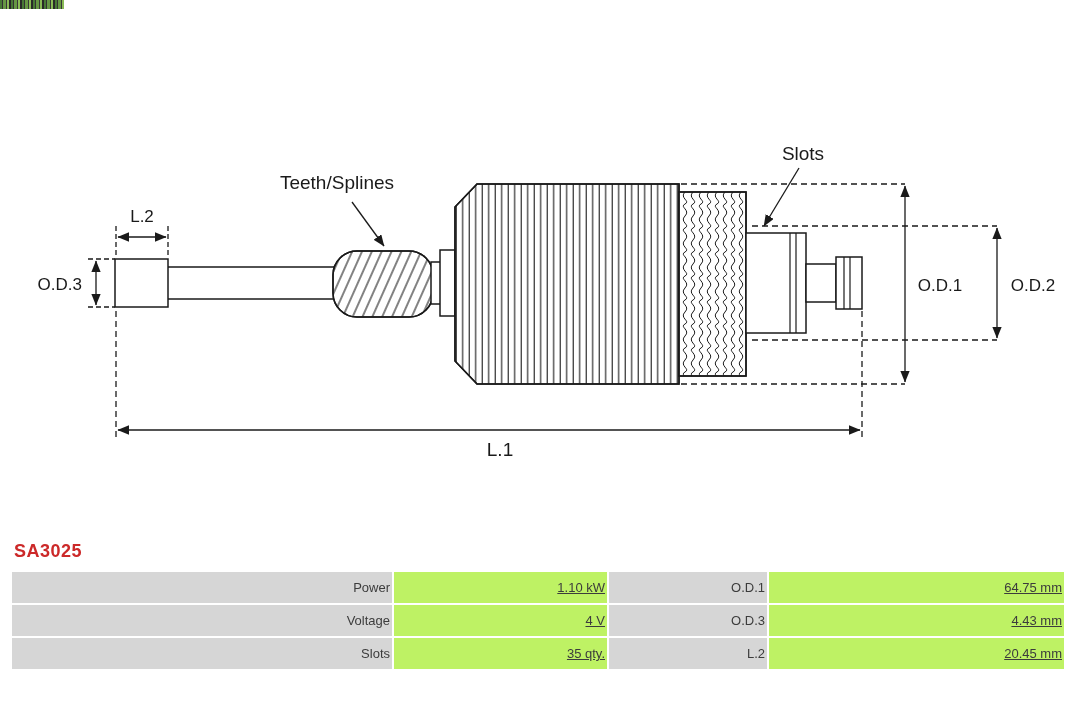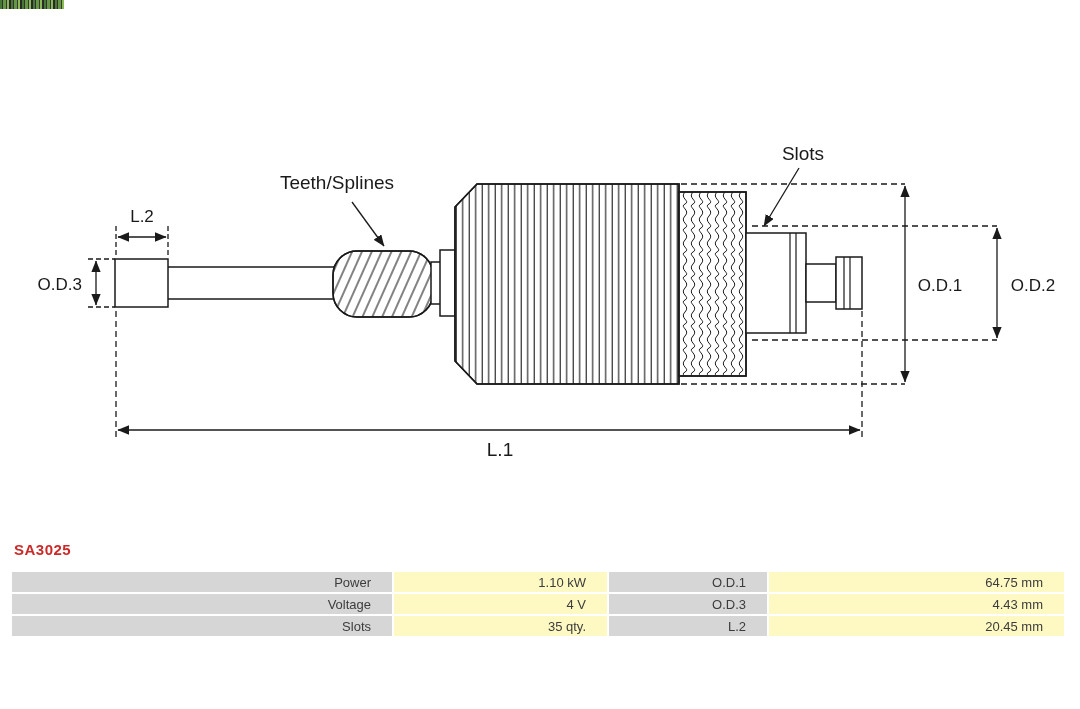--- a/index.html
+++ b/index.html
@@ -3,29 +3,29 @@
 <meta charset="utf-8">
 <style>
   html,body{margin:0;padding:0;background:#fff;}
   .page{position:relative;width:1080px;height:709px;background:#ffffff;
         font-family:"Liberation Sans",sans-serif;overflow:hidden;}
   .logo{position:absolute;top:0;left:0;width:64px;height:9px;
         background:repeating-linear-gradient(90deg,#33691e 0 2px,#1b1b1b 2px 3px,#558b2f 3px 6px,#222 6px 7px,#7cb342 7px 9px,#111 9px 11px);
         opacity:.9;}
   .diagram{position:absolute;top:0;left:0;}
   .diagram text{font-family:"Liberation Sans",sans-serif;fill:#1a1a1a;}
-  .part-number{position:absolute;left:14px;top:541px;font-size:15px;font-weight:bold;
+  .part-number{position:absolute;left:14px;top:541px;font-size:18px;font-weight:bold;
         color:#cc2929;letter-spacing:.5px;}
   table.specs{position:absolute;left:10px;top:570px;width:1056px;
         border-collapse:separate;border-spacing:2px;table-layout:fixed;
         font-size:13px;color:#3c3c3c;}
-  table.specs td{height:20px;padding:0 21px;text-align:right;vertical-align:middle;
+  table.specs td{height:31px;padding:0 2px;text-align:right;vertical-align:middle;
         overflow:hidden;white-space:nowrap;}
   td.lbl{background:#d6d6d6;}
-  td.val{background:#fef9c3;}
+  td.val{background:#bef264;text-decoration:underline;}
 </style>
 </head>
 <body>
 
 <div class="page">
 
   <div class="logo"></div>
 
   <svg class="diagram" width="1080" height="530" viewBox="0 0 1080 530">
     <defs>

